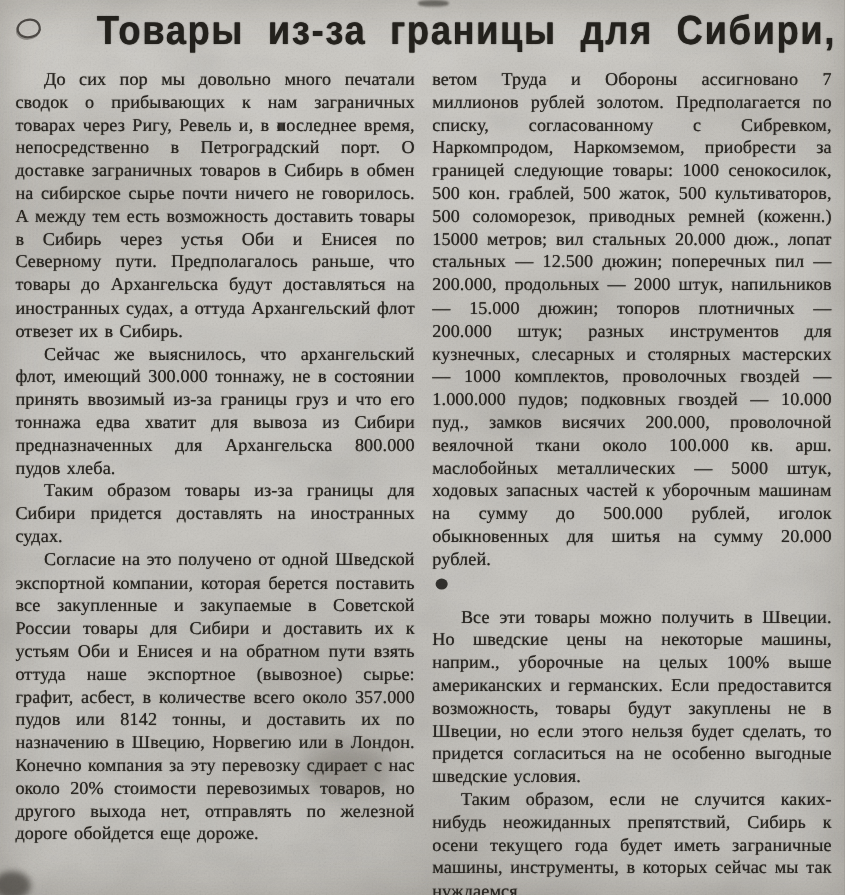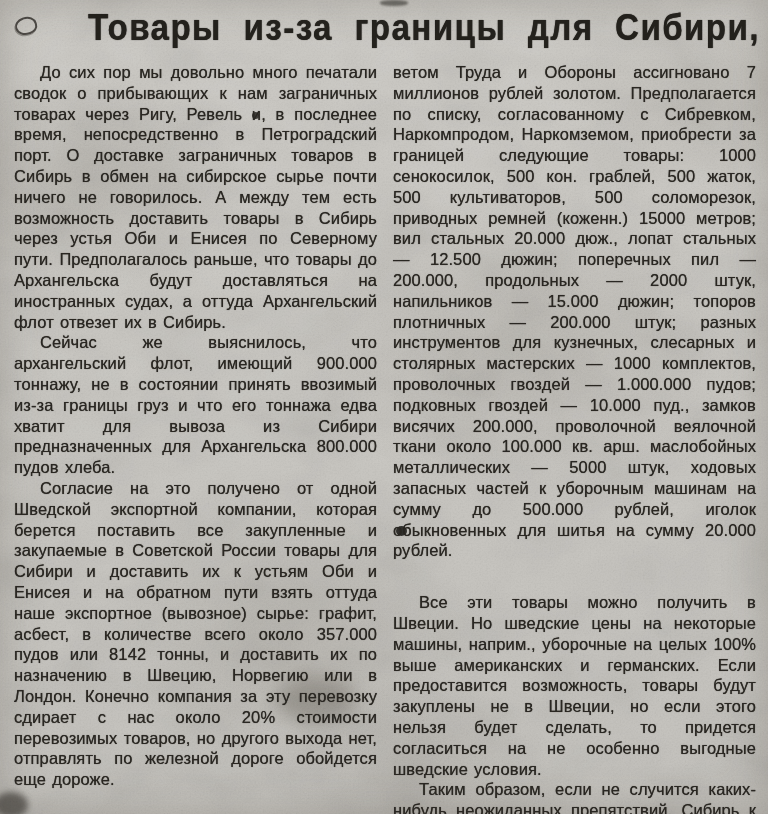--- a/index.html
+++ b/index.html
@@ -36,20 +36,21 @@
     display:flex;gap:16px;
   }
   .col{flex:1;min-width:0;}
   .col p{
     margin:0;
     font-size:16.5px;line-height:20.8px;
     text-align:justify;text-indent:26px;
     color:#2b2823;
     word-spacing:1.5px;letter-spacing:0.1px;
     text-shadow:0 0 0.8px rgba(32,29,24,0.85);
+    font-family:Liberation Serif, serif;
   }
   .col p.no-indent{text-indent:0;}
   .col p.gap-top{margin-top:31px;}
   .blot{position:absolute;pointer-events:none;}
   .blot-top{left:380px;top:0;width:28px;height:6px;background:rgba(40,38,33,0.55);border-radius:45%;filter:blur(1px);}
   .blot-riga{left:252px;top:112px;width:7px;height:7px;background:rgba(30,28,24,0.8);border-radius:50%;filter:blur(0.5px);}
   .blot-ink{left:396px;top:526px;width:11px;height:10px;background:rgba(25,23,20,0.85);border-radius:50%;filter:blur(0.5px);}
   .blot-smudge{left:276px;top:676px;width:80px;height:46px;background:rgba(78,72,64,0.30);border-radius:50%;filter:blur(9px);}
   .blot-corner{left:-6px;top:792px;width:34px;height:26px;background:rgba(45,42,37,0.6);border-radius:50%;filter:blur(3px);}
   .grain{position:absolute;left:0;top:0;pointer-events:none;}
@@ -65,21 +66,22 @@
   <div class="blot blot-smudge"></div>
   <div class="blot blot-corner"></div>
 
   <span class="pen-mark"></span>
 
   <h1 class="title">Товары из-за границы для Сибири,</h1>
 
   <div class="columns">
     <div class="col">
       <p>До сих пор мы довольно много печатали сводок о прибывающих к нам заграничных товарах через Ригу, Ревель и, в последнее время, непосредственно в Петроградский порт. О доставке заграничных товаров в Сибирь в обмен на сибирское сырье почти ничего не говорилось. А между тем есть возможность доставить товары в Сибирь через устья Оби и Енисея по Северному пути. Предполагалось раньше, что товары до Архангельска будут доставляться на иностранных судах, а оттуда Архангельский флот отвезет их в Сибирь.</p>
-      <p>Сейчас же выяснилось, что архангельский флот, имеющий 900.000 тоннажу, не в состоянии принять ввозимый из-за границы груз и что его тоннажа едва хватит для вывоза из Сибири предназначенных для Архангельска 800.000 пудов хлеба.</p>
+      <p>Сейчас же выяснилось, что архангельский флот, имеющий 300.000 тоннажу, не в состоянии принять ввозимый из-за границы груз и что его тоннажа едва хватит для вывоза из Сибири предназначенных для Архангельска 800.000 пудов хлеба.</p>
+      <p>Таким образом товары из-за границы для Сибири придется доставлять на иностранных судах.</p>
       <p>Согласие на это получено от одной Шведской экспортной компании, которая берется поставить все закупленные и закупаемые в Советской России товары для Сибири и доставить их к устьям Оби и Енисея и на обратном пути взять оттуда наше экспортное (вывозное) сырье: графит, асбест, в количестве всего около 357.000 пудов или 8142 тонны, и доставить их по назначению в Швецию, Норвегию или в Лондон. Конечно компания за эту перевозку сдирает с нас около 20% стоимости перевозимых товаров, но другого выхода нет, отправлять по железной дороге обойдется еще дороже.</p>
 
     </div>
     <div class="col">
       <p class="no-indent">ветом Труда и Обороны ассигновано 7 миллионов рублей золотом. Предполагается по списку, согласованному с Сибревком, Наркомпродом, Наркомземом, приобрести за границей следующие товары: 1000 сенокосилок, 500 кон. граблей, 500 жаток, 500 культиваторов, 500 соломорезок, приводных ремней (коженн.) 15000 метров; вил стальных 20.000 дюж., лопат стальных — 12.500 дюжин; поперечных пил — 200.000, продольных — 2000 штук, напильников — 15.000 дюжин; топоров плотничных — 200.000 штук; разных инструментов для кузнечных, слесарных и столярных мастерских — 1000 комплектов, проволочных гвоздей — 1.000.000 пудов; подковных гвоздей — 10.000 пуд., замков висячих 200.000, проволочной веялочной ткани около 100.000 кв. арш. маслобойных металлических — 5000 штук, ходовых запасных частей к уборочным машинам на сумму до 500.000 рублей, иголок обыкновенных для шитья на сумму 20.000 рублей.</p>
       <p class="gap-top">Все эти товары можно получить в Швеции. Но шведские цены на некоторые машины, наприм., уборочные на целых 100% выше американских и германских. Если предоставится возможность, товары будут закуплены не в Швеции, но если этого нельзя будет сделать, то придется согласиться на не особенно выгодные шведские условия.</p>
       <p>Таким образом, если не случится каких-нибудь неожиданных препятствий, Сибирь к осени текущего года будет иметь заграничные машины, инструменты, в которых сейчас мы так нуждаемся.</p>
 
     </div>
   </div>

